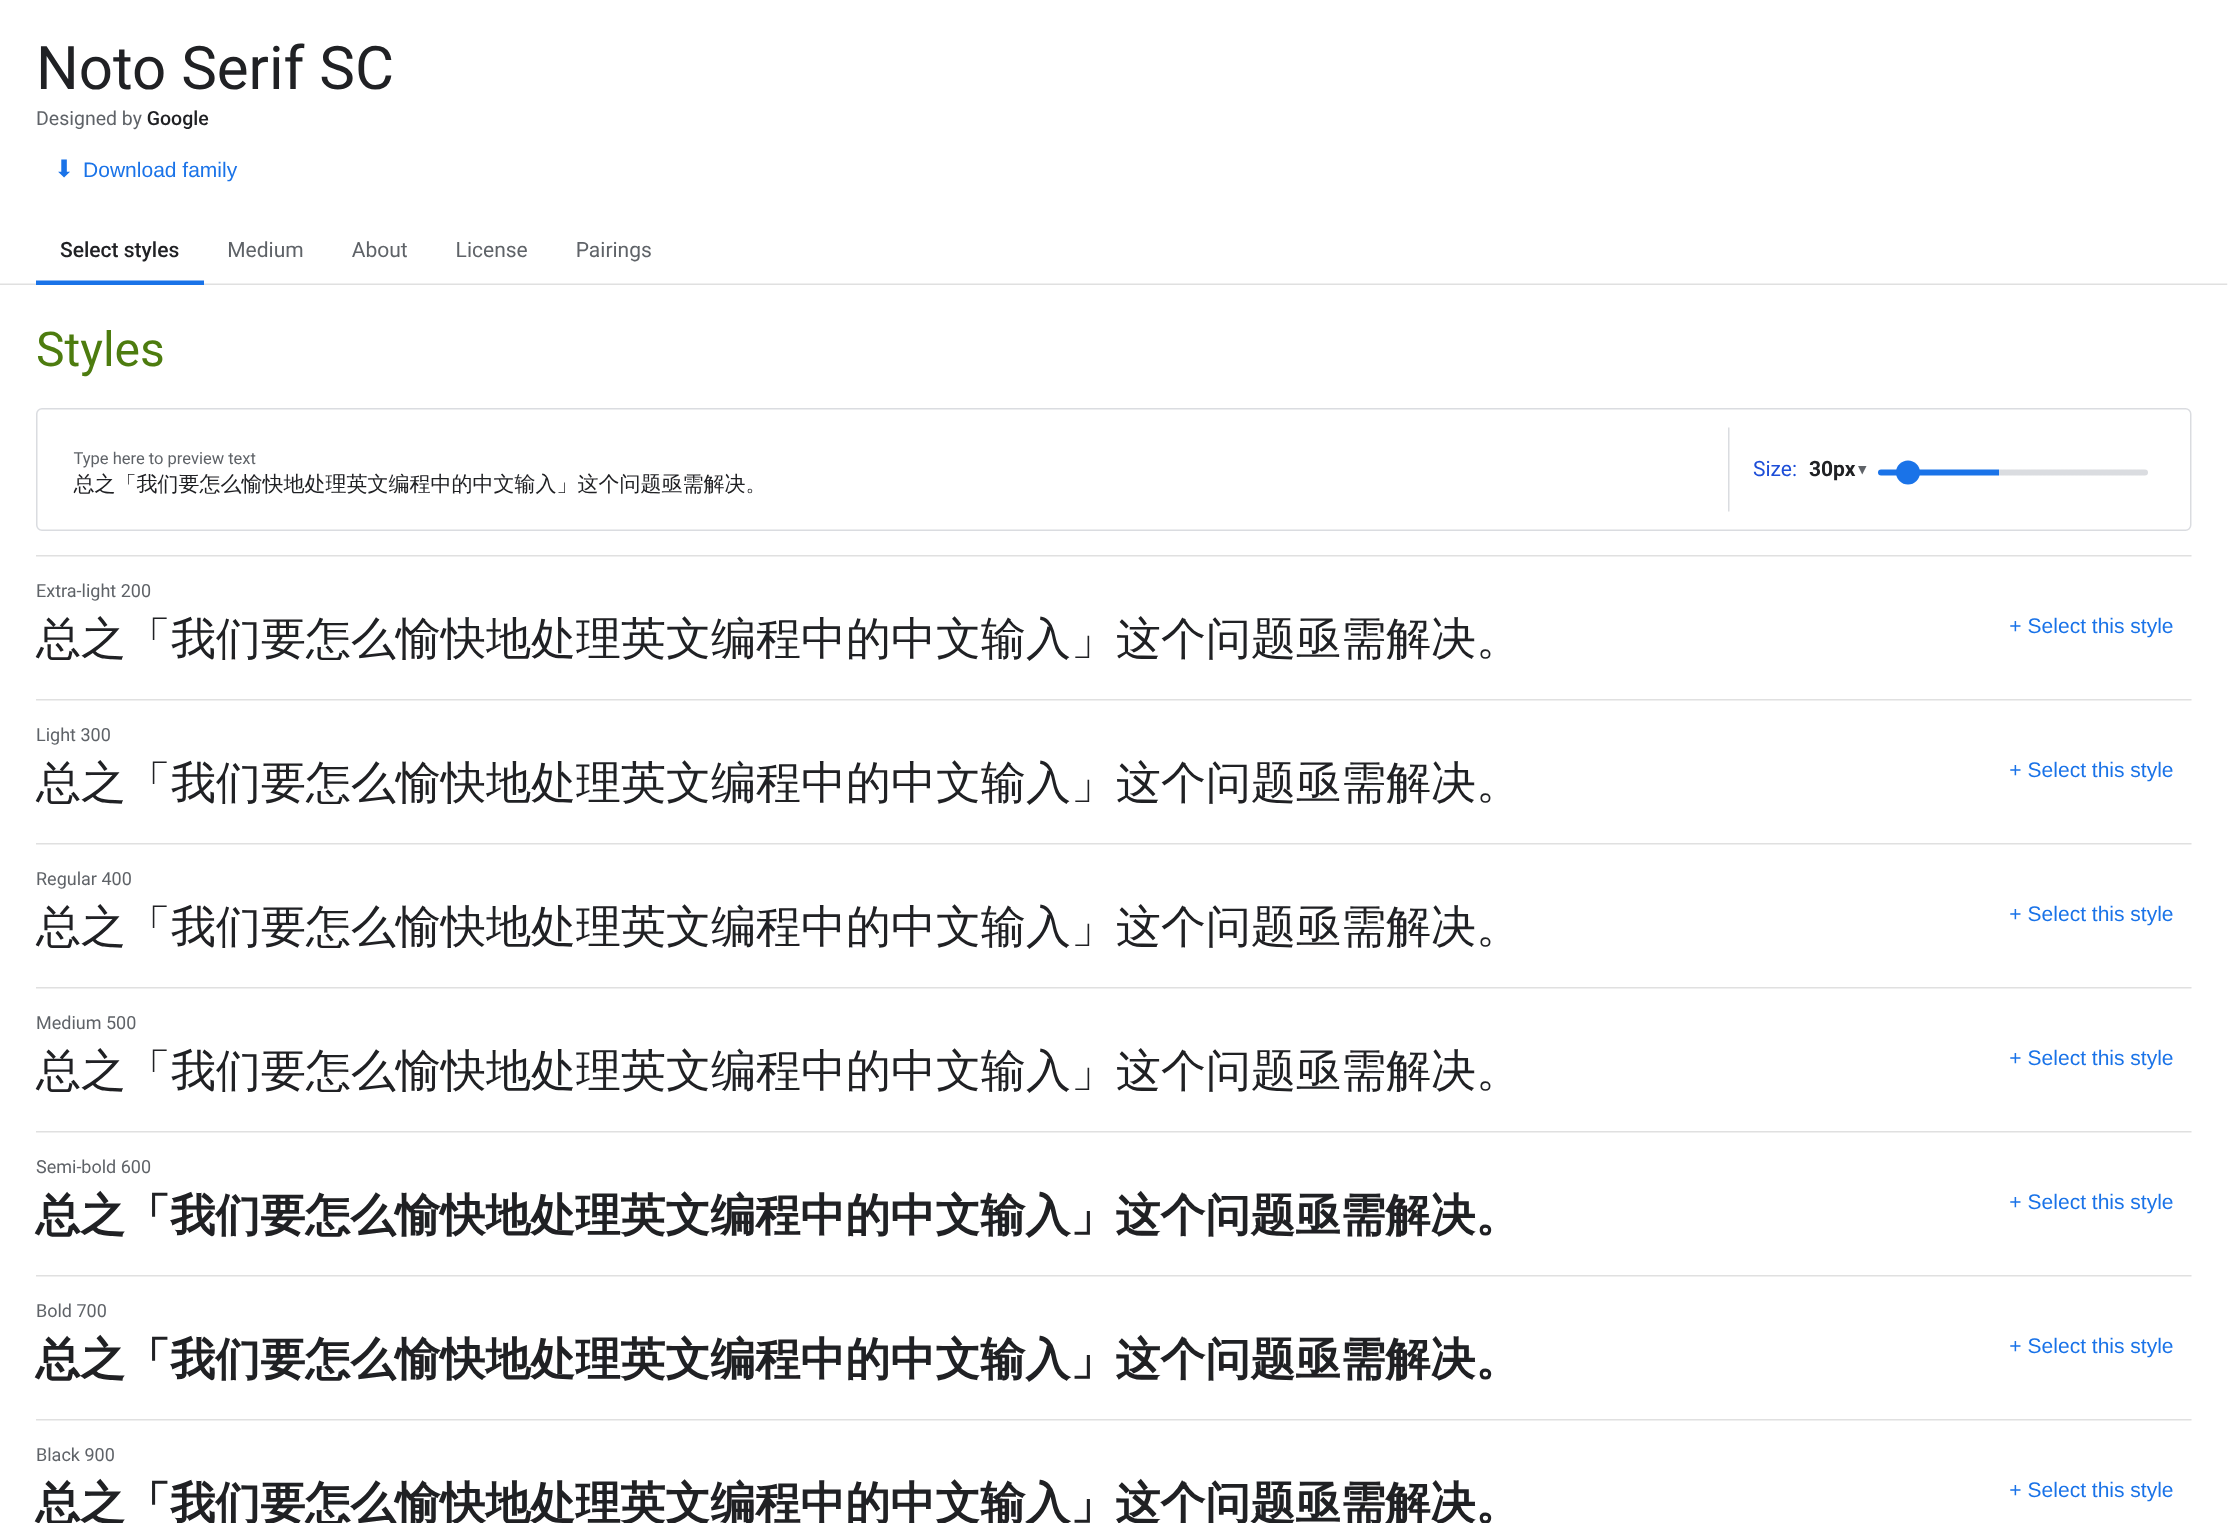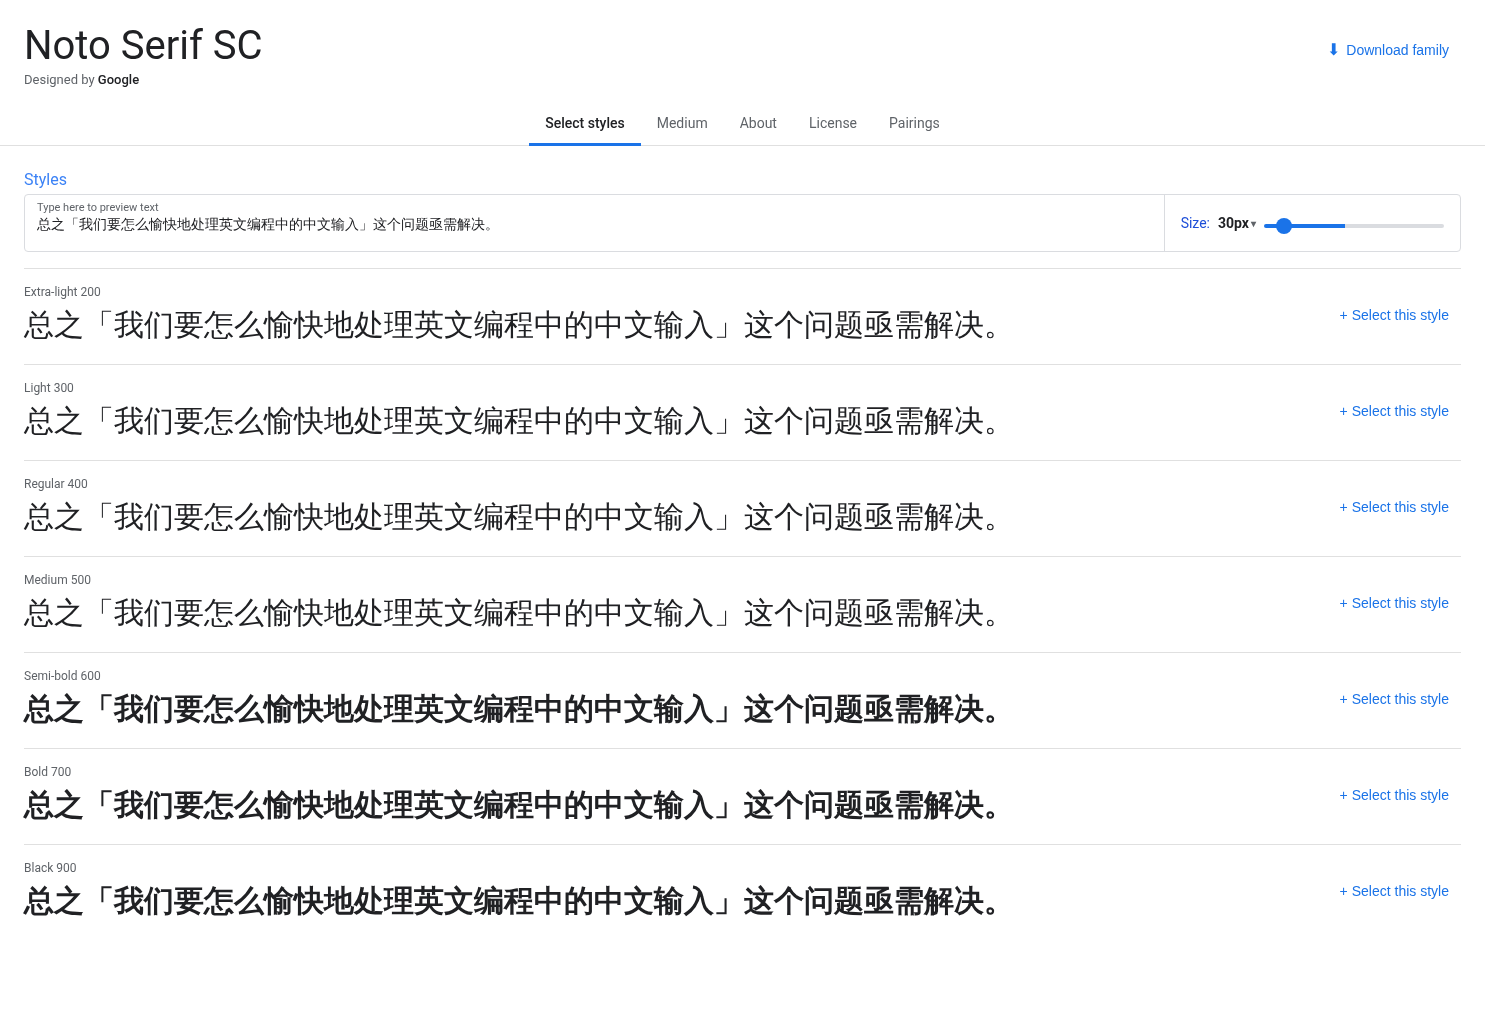--- a/index.html
+++ b/index.html
@@ -7,20 +7,21 @@
       font-family: 'Google Sans', Roboto, Arial, sans-serif;
       background: #fff;
       color: #202124;
       font-size: 14px;
     }
     .header {
       padding: 24px 24px 0 24px;
       display: flex;
       align-items: flex-start;
       justify-content: space-between;
+      flex-direction: column;
     }
     .font-title {
       font-size: 40px;
       font-weight: 400;
       color: #202124;
       line-height: 1.1;
     }
     .designed-by {
       font-size: 13px;
       color: #5f6368;
@@ -45,53 +46,52 @@
     }
     .download-icon {
       font-size: 16px;
       color: #1a73e8;
     }
     .tabs {
       display: flex;
       padding: 0 24px;
       border-bottom: 1px solid #e0e0e0;
       margin-top: 16px;
-      justify-content: center;
     }
     .tab {
       padding: 12px 16px;
       font-size: 14px;
       color: #5f6368;
       cursor: pointer;
       border-bottom: 3px solid transparent;
       margin-bottom: -1px;
       text-decoration: none;
       white-space: nowrap;
     }
     .tab.active {
       color: #202124;
       border-bottom-color: #1a73e8;
       font-weight: 500;
     }
     .content {
       padding: 24px 24px;
     }
     .styles-heading {
-      font-size: 16px;
+      font-size: 32px;
       font-weight: 400;
-      color: #3b82f6;
-      margin-bottom: 5px;
+      color: #4d7c0f;
+      margin-bottom: 20px;
     }
     .preview-bar {
       display: flex;
-      align-items: flex-start;
+      align-items: flex-end;
       gap: 0;
       border: 1px solid #dadce0;
       border-radius: 4px;
-      padding: 0;
+      padding: 12px;
       margin-bottom: 16px;
     }
     .preview-input-wrap {
       flex: 1;
       position: relative;
       padding: 8px 12px 10px 12px;
     }
     .preview-label {
       font-size: 11px;
       color: #5f6368;

